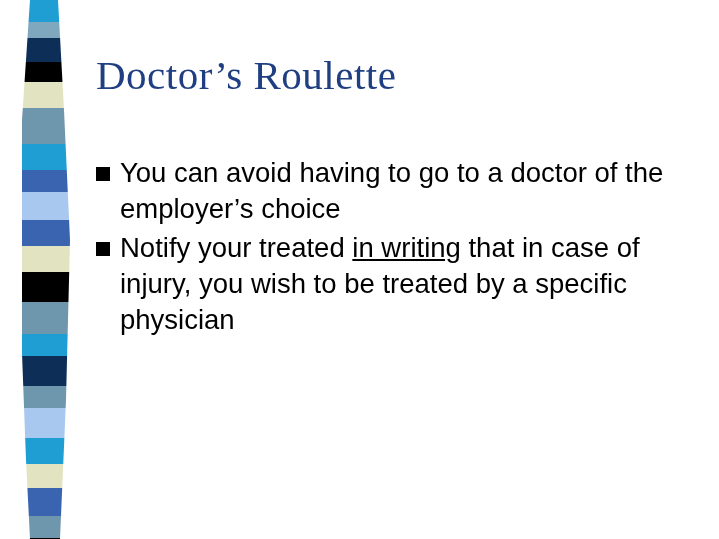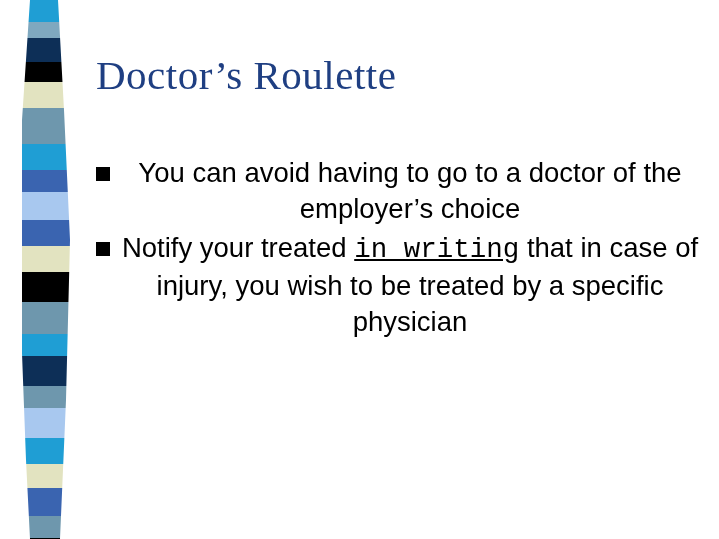--- a/index.html
+++ b/index.html
@@ -78,25 +78,23 @@
     background: #000000;
     margin-top: 12px;
     margin-right: 10px;
   }
   .bullet-text {
     flex: 1 1 auto;
     font-family: "Liberation Sans", sans-serif;
     font-size: 27.5px;
     color: #000000;
     line-height: 1.32;
-    text-align: center;
   }
   .underline-phrase {
     text-decoration: underline;
-    font-family: Liberation Mono, monospace;
   }
 </style>
 </head>
 <body>
 
 <div class="slide">
 
   <div class="side-band">
     <div class="band-inner" id="band-inner">
         <div class="stripe" style="top: 0px; height: 22px; background: rgb(31, 158, 212);"></div>

